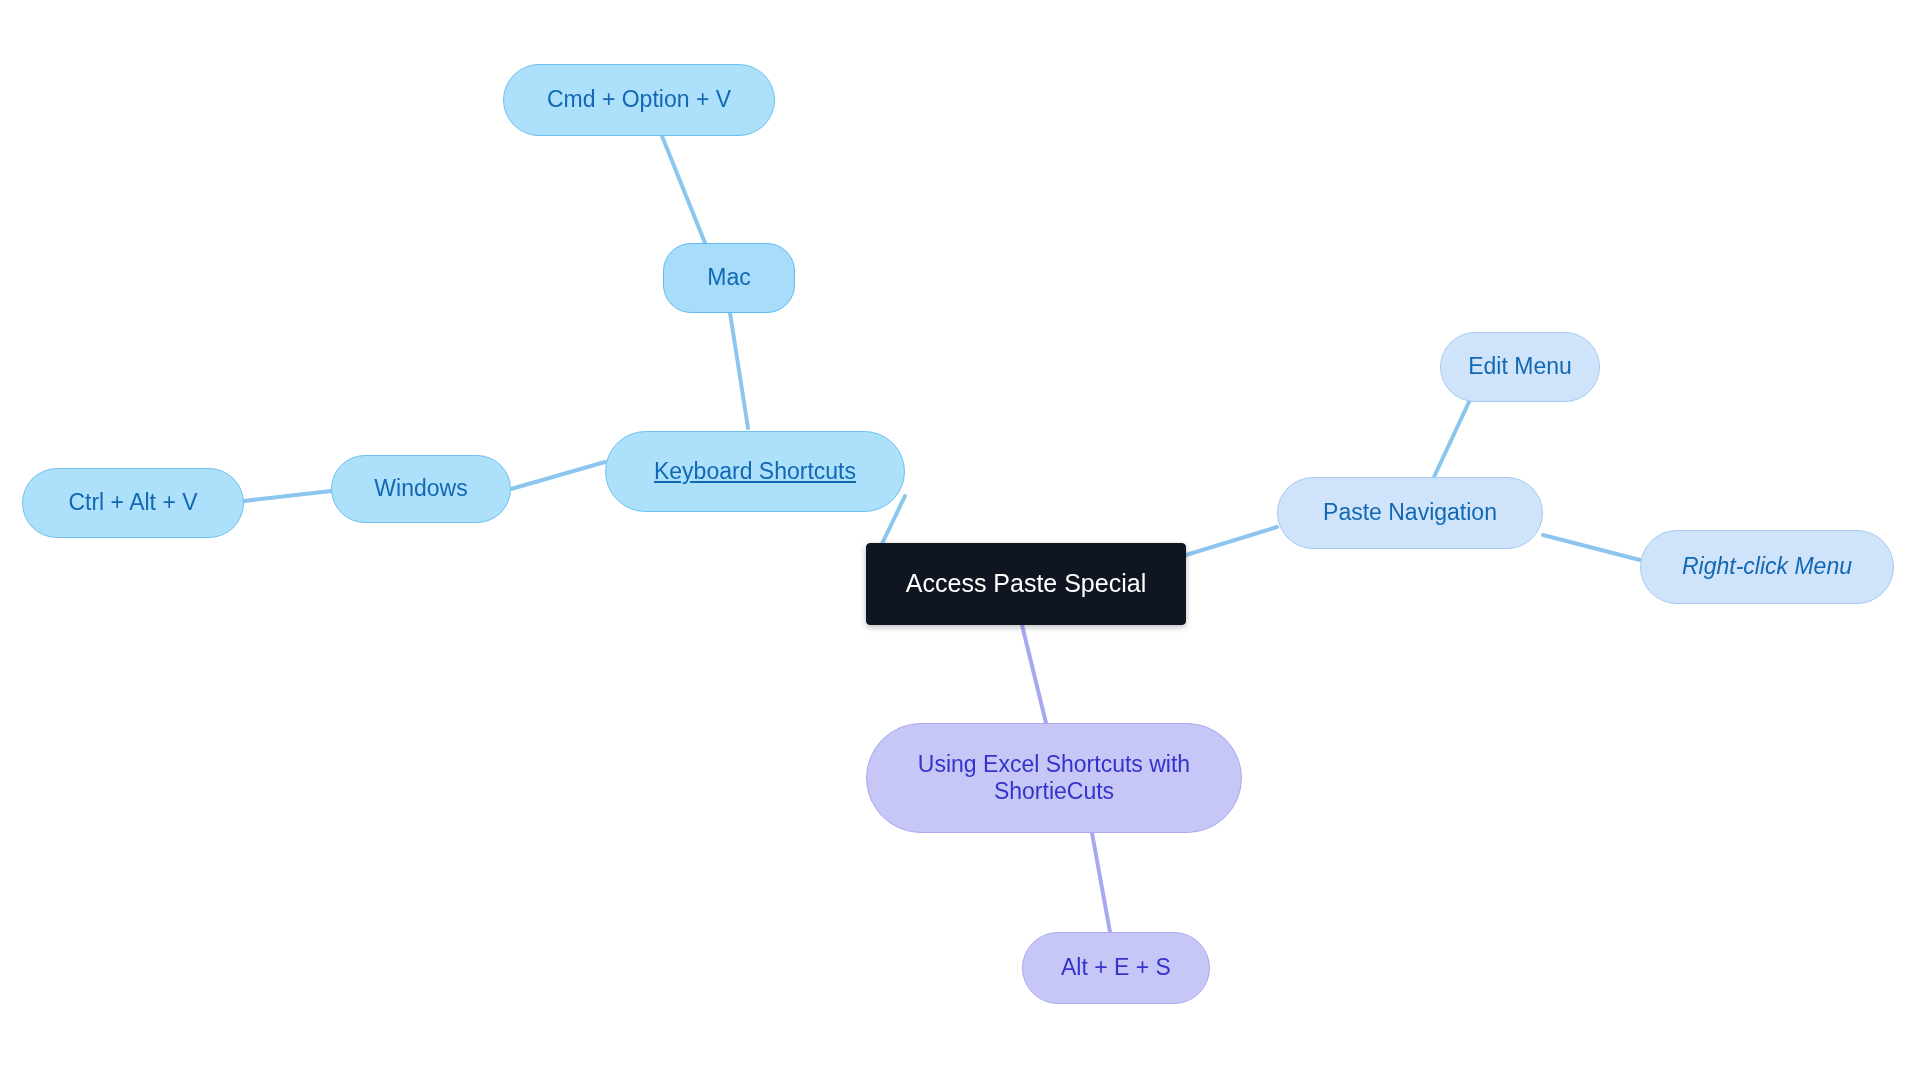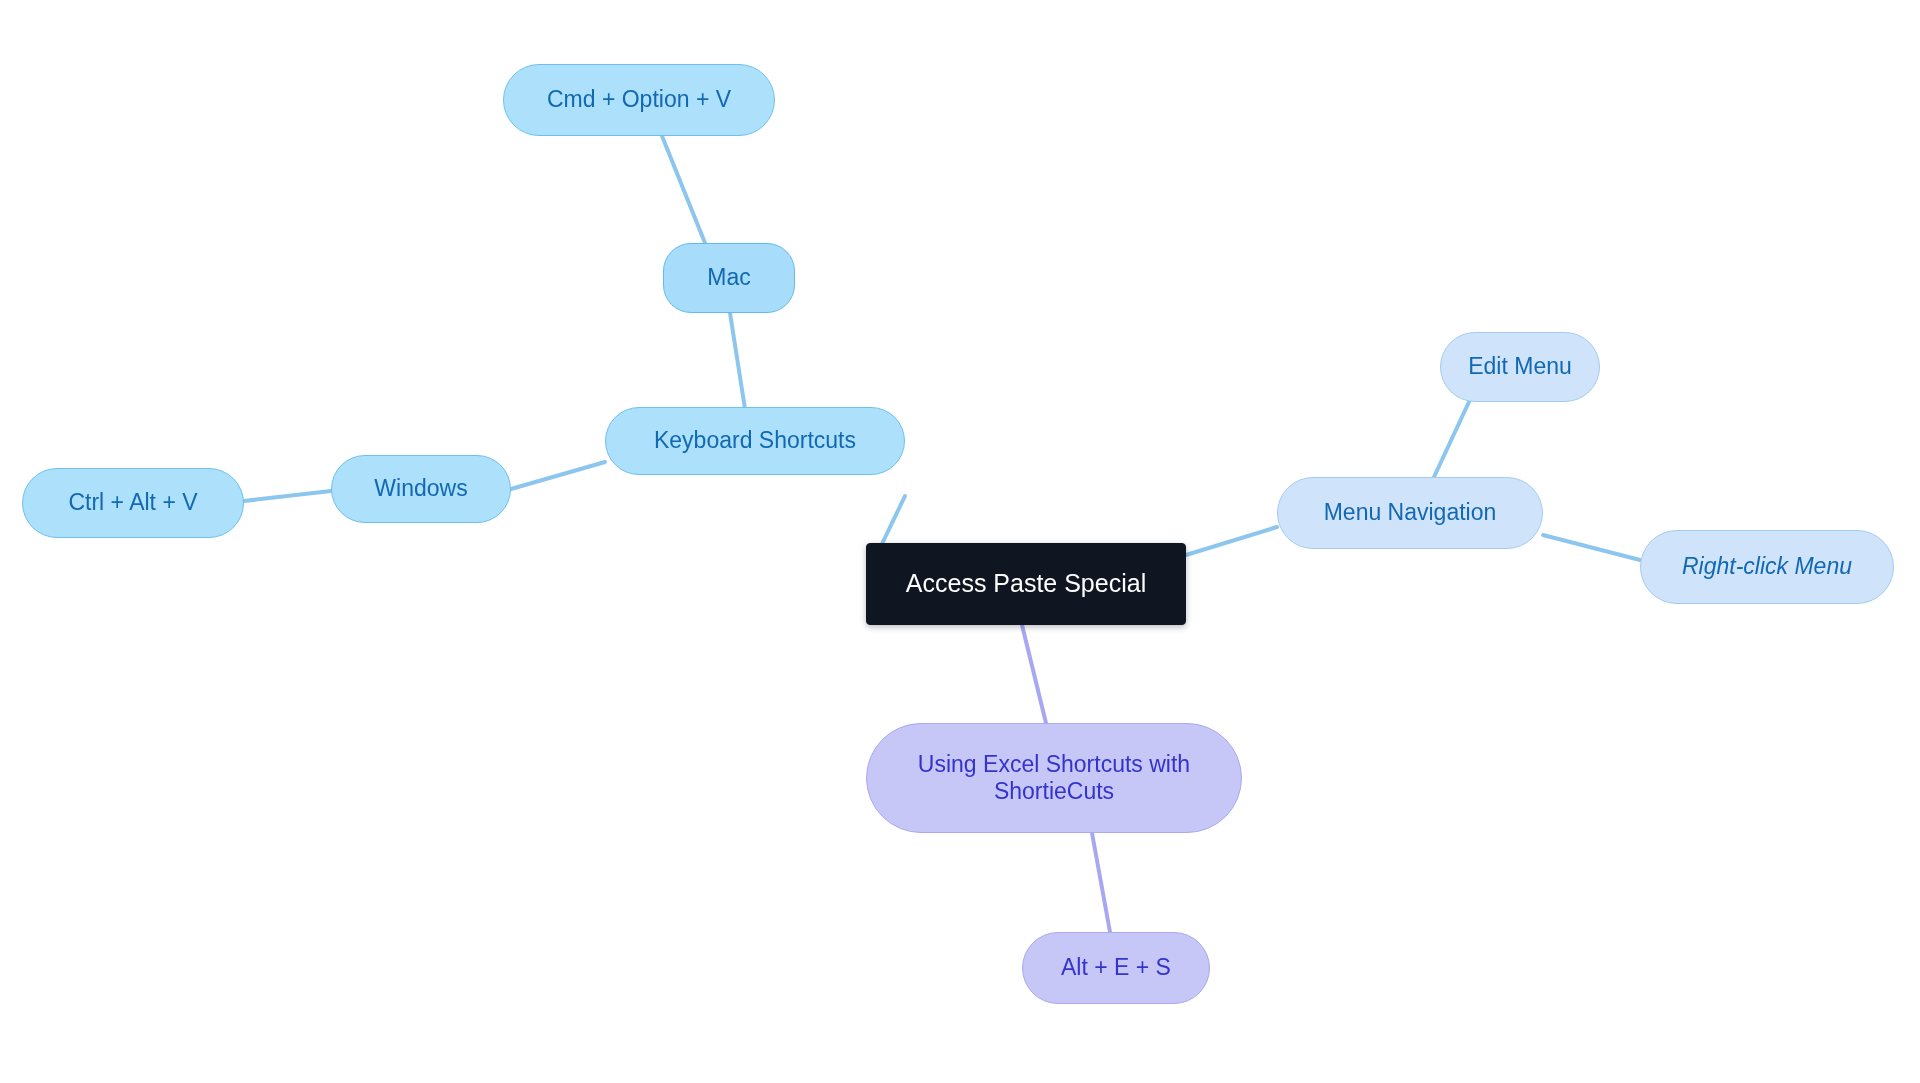--- a/index.html
+++ b/index.html
@@ -85,25 +85,25 @@
       <line x1="748" y1="428" x2="730" y2="313" stroke="#8cc6ee" stroke-width="4" stroke-linecap="round"></line>
       <line x1="705" y1="243" x2="662" y2="136" stroke="#8cc6ee" stroke-width="4" stroke-linecap="round"></line>
       <line x1="1186" y1="555" x2="1277" y2="527" stroke="#8cc6ee" stroke-width="4" stroke-linecap="round"></line>
       <line x1="1434" y1="477" x2="1482" y2="374" stroke="#8cc6ee" stroke-width="4" stroke-linecap="round"></line>
       <line x1="1543" y1="535" x2="1640" y2="560" stroke="#8cc6ee" stroke-width="4" stroke-linecap="round"></line>
       <line x1="1022" y1="625" x2="1046" y2="723" stroke="#a8a8f2" stroke-width="4" stroke-linecap="round"></line>
       <line x1="1092" y1="833" x2="1110" y2="932" stroke="#a8a8f2" stroke-width="4" stroke-linecap="round"></line>
     </svg>
   <div id="node-layer">
       <div class="node node-root" style="left: 866px; top: 543px; width: 320px; height: 82px;">Access Paste Special</div>
-      <div class="node node-primary" style="left: 605px; top: 407px; width: 300px; height: 68px;">Keyboard Shortcuts</div>
+      <div class="node node-primary" style="left: 605px; top: 431px; width: 300px; height: 81px; text-decoration: underline;">Keyboard Shortcuts</div>
       <div class="node node-primary" style="left: 331px; top: 455px; width: 180px; height: 68px;">Windows</div>
       <div class="node node-primary" style="left: 22px; top: 468px; width: 222px; height: 70px;">Ctrl + Alt + V</div>
       <div class="node node-primary node-mac" style="left: 663px; top: 243px; width: 132px; height: 70px; text-align: right;">Mac</div>
       <div class="node node-primary" style="left: 503px; top: 64px; width: 272px; height: 72px;">Cmd + Option + V</div>
-      <div class="node node-secondary" style="left: 1277px; top: 477px; width: 266px; height: 72px;">Menu Navigation</div>
+      <div class="node node-secondary" style="left: 1277px; top: 477px; width: 266px; height: 72px;">Paste Navigation</div>
       <div class="node node-secondary" style="left: 1440px; top: 304px; width: 160px; height: 70px; margin-top: 28px;">Edit Menu</div>
       <div class="node node-secondary" style="left: 1640px; top: 530px; width: 254px; height: 74px; font-style: italic;">Right-click Menu</div>
       <div class="node node-accent" style="left: 866px; top: 723px; width: 376px; height: 110px;">Using Excel Shortcuts with
 ShortieCuts</div>
       <div class="node node-accent" style="left: 1022px; top: 932px; width: 188px; height: 72px;">Alt + E + S</div>
     </div>
 </div>
 
 </body></html>

